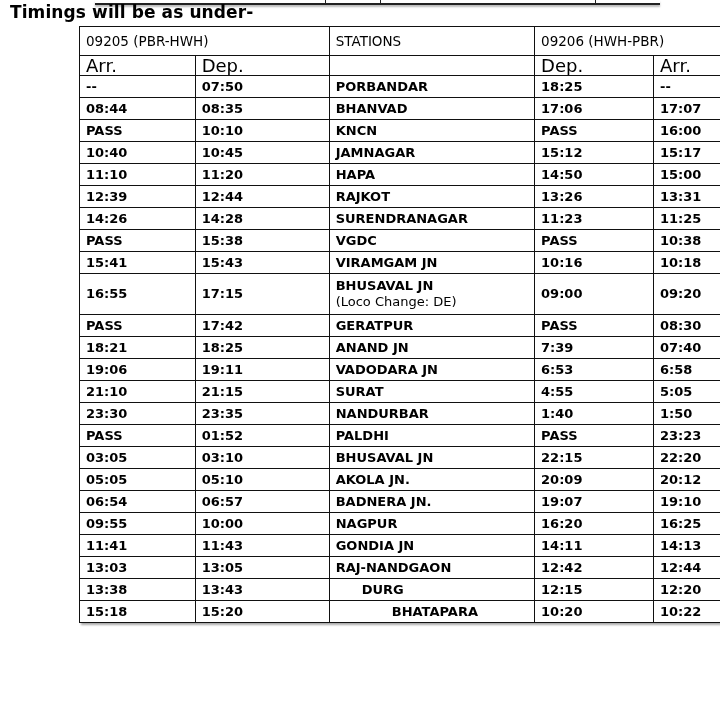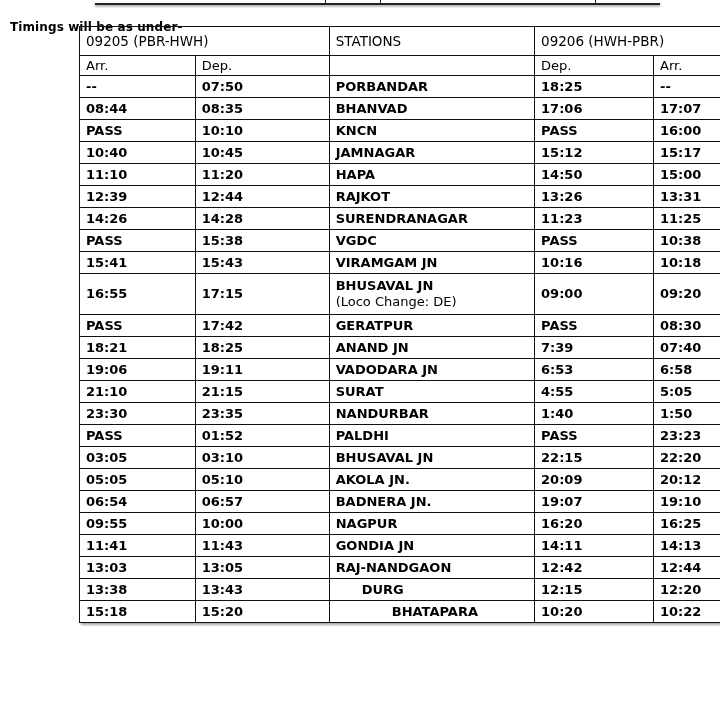--- a/index.html
+++ b/index.html
@@ -27,22 +27,22 @@
     .prev-table-edge .div-tick {
       position: absolute;
       top: 0;
       width: 1px;
       height: 4px;
       background: #222;
     }
     .intro {
       position: absolute;
       left: 10px;
-      top: 20px;
-      font-size: 12px;
+      top: 2px;
+      font-size: 17px;
       font-weight: bold;
       letter-spacing: 0.1px;
     }
     table.timetable {
       position: absolute;
       left: 54px;
       top: 26px;
       width: 668px;
       border-collapse: collapse;
       table-layout: fixed;
@@ -61,21 +61,21 @@
       overflow: hidden;
     }
     table.timetable tr.head td {
       height: 28px;
       font-weight: normal;
       font-size: 13.5px;
     }
     table.timetable tr.sub td {
       height: 19px;
       font-weight: normal;
-      font-size: 13px;
+      font-size: 18px;
     }
     table.timetable tr.tall td {
       height: 40px;
     }
     .note {
       font-weight: normal;
       display: block;
     }
     .col-a { width: 107px; }
     .col-b { width: 124px; }

